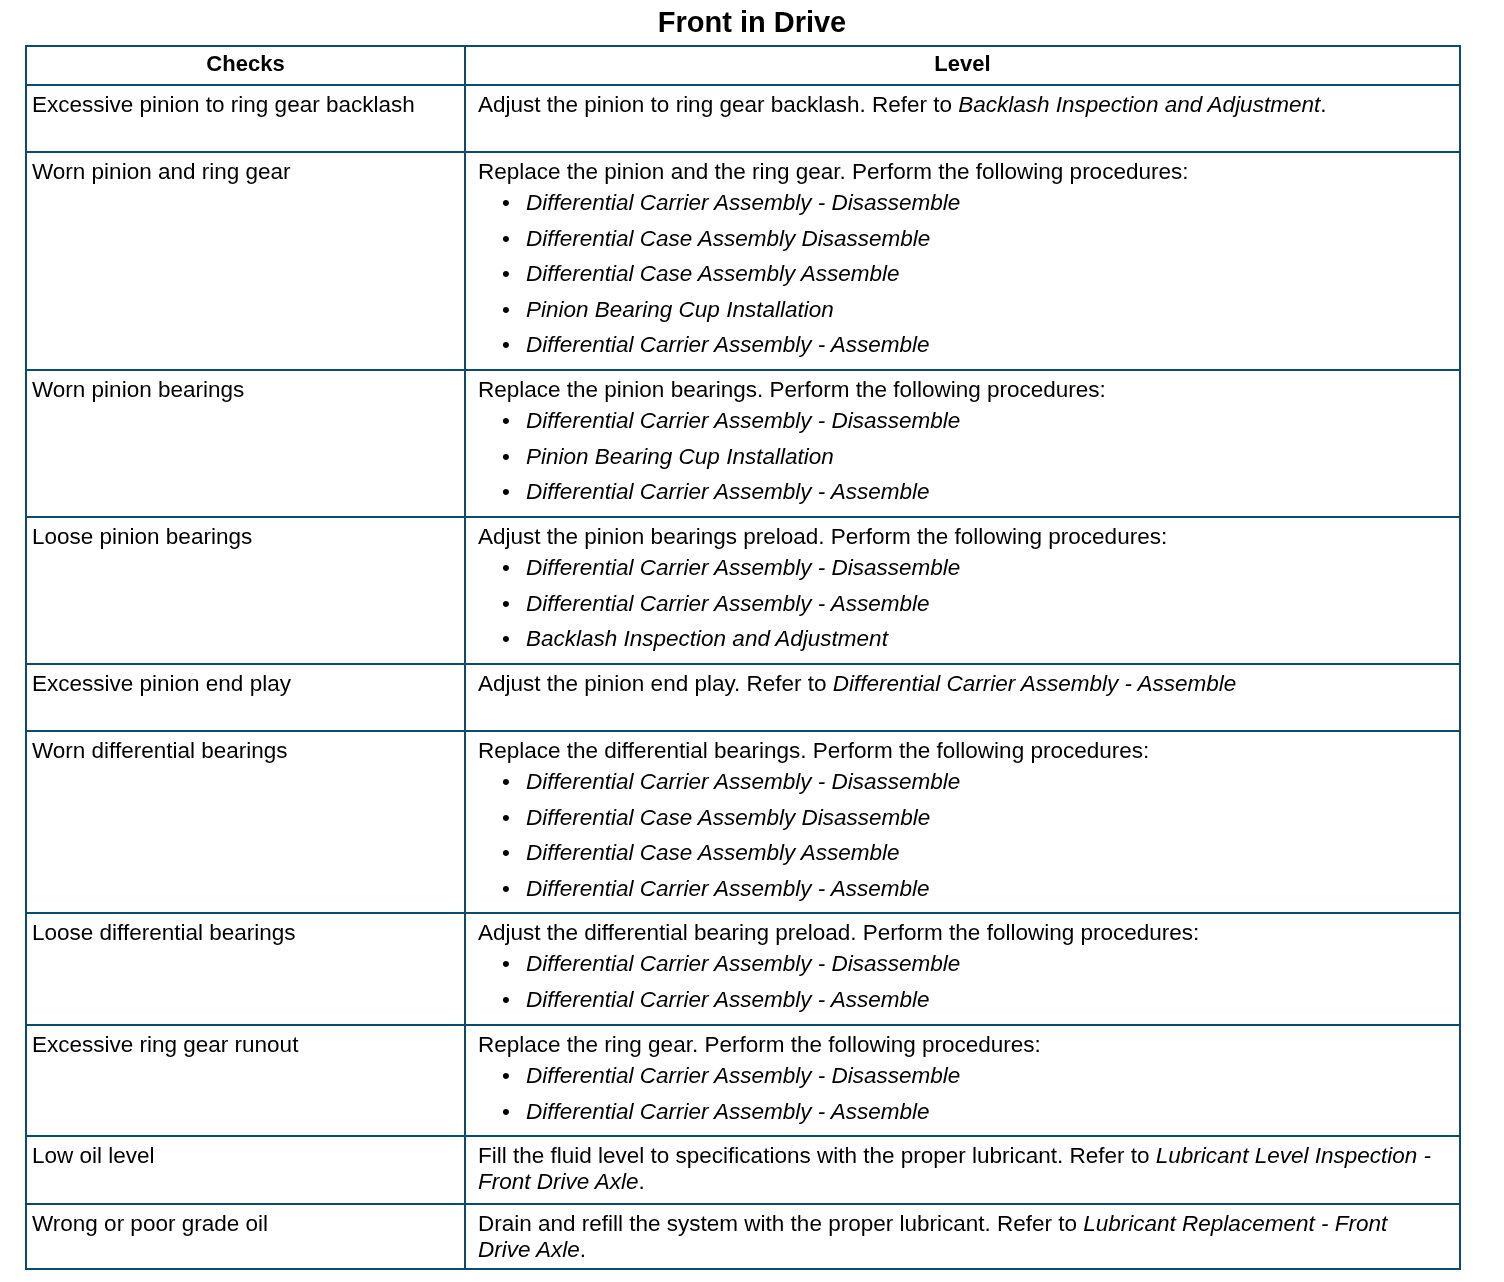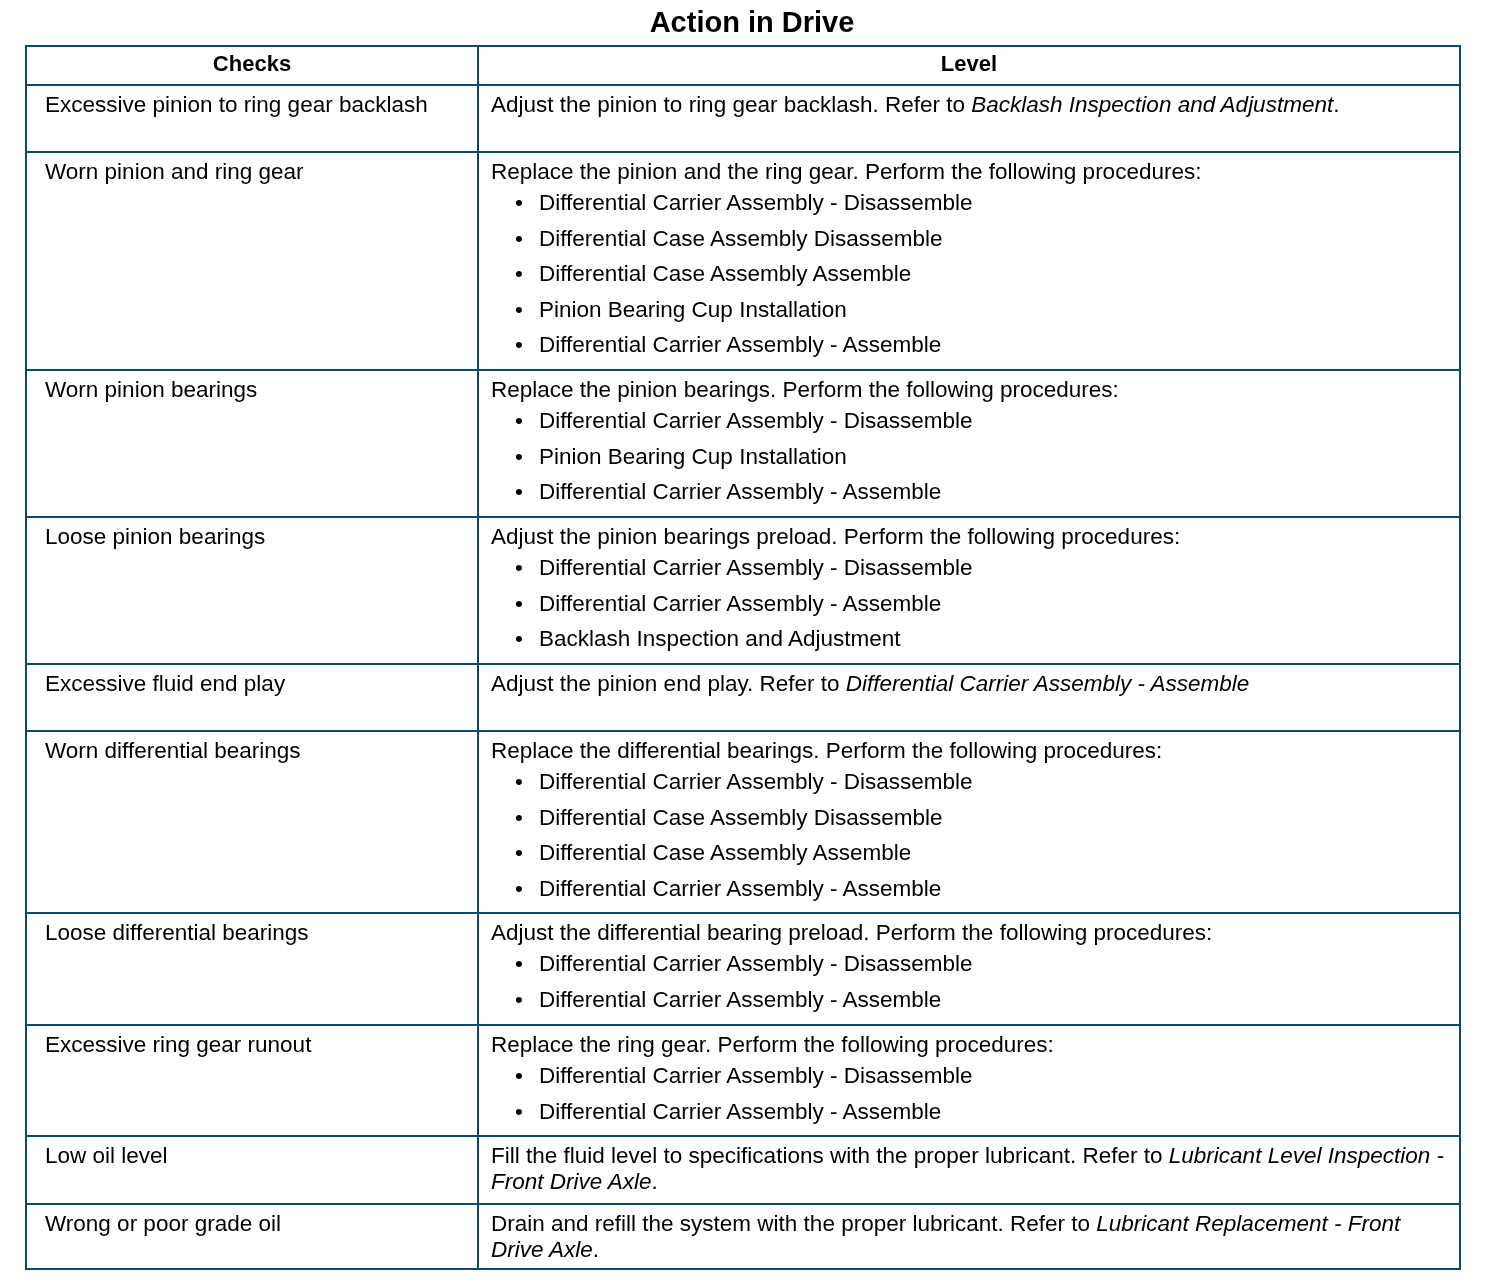--- a/index.html
+++ b/index.html
@@ -1,42 +1,42 @@
 <!DOCTYPE html>
 <html><head>
 <meta charset="utf-8">
 <style>
   html, body { margin:0; padding:0; background:#fff; }
   body { width:1504px; height:1282px; position:relative; font-family:"Liberation Sans", sans-serif; color:#000; }
   .title { position:absolute; top:6px; left:0; width:1504px; text-align:center; font-weight:bold; font-size:29px; }
   table { position:absolute; top:45px; left:25px; width:1436px; border-collapse:collapse; }
   th, td { border:2px solid #0c4a6e; vertical-align:top; font-size:22.5px; line-height:26px; }
   th { font-weight:bold; text-align:center; font-size:22px; height:33px; padding:4px 0 0 0; }
-  td { padding:6px 14px 4px 18px; }
+  td { padding:6px 14px 4px 5px; }
   td.check { width:418px; }
   td.action { padding-left:12px; }
   ul { list-style:none; margin:0; padding:0 0 0 24px; }
-  li { position:relative; padding-left:24px; line-height:35.5px; }
+  li { position:relative; padding-left:24px; font-style:italic; line-height:35.5px; }
   li::before { content:"\2022"; position:absolute; left:0; font-style:normal; }
   .ref { font-style:italic; }
   .r1 td { height:55px; }
   .r2 td { height:206px; }
   .r3 td { height:135px; }
   .r4 td { height:135px; }
   .r5 td { height:55px; }
   .r6 td { height:170px;margin-left:24px; }
   .r7 td { height:100px; }
   .r8 td { height:99px; }
   .r9 td { height:56px;margin-top:14px; }
   .r10 td { height:53px;margin-left:40px; }
 </style>
 </head>
 <body>
 
-<div class="title">Action in Drive</div>
+<div class="title">Front in Drive</div>
 
 <table>
   <thead>
     <tr>
       <th>Checks</th>
       <th>Level</th>
     </tr>
   </thead>
   <tbody id="tbody">
       <tr class="r1">
@@ -74,21 +74,21 @@
         <td class="action">
           <div><span>Adjust the pinion bearings preload. Perform the following procedures:</span></div>
           <ul>
             <li>Differential Carrier Assembly - Disassemble</li>
             <li>Differential Carrier Assembly - Assemble</li>
             <li>Backlash Inspection and Adjustment</li>
           </ul>
         </td>
       </tr>
       <tr class="r5">
-        <td class="check">Excessive fluid end play</td>
+        <td class="check">Excessive pinion end play</td>
         <td class="action">
           <div><span>Adjust the pinion end play. Refer to </span><span class="ref">Differential Carrier Assembly - Assemble</span></div>
         </td>
       </tr>
       <tr class="r6">
         <td class="check">Worn differential bearings</td>
         <td class="action">
           <div><span>Replace the differential bearings. Perform the following procedures:</span></div>
           <ul>
             <li>Differential Carrier Assembly - Disassemble</li>

